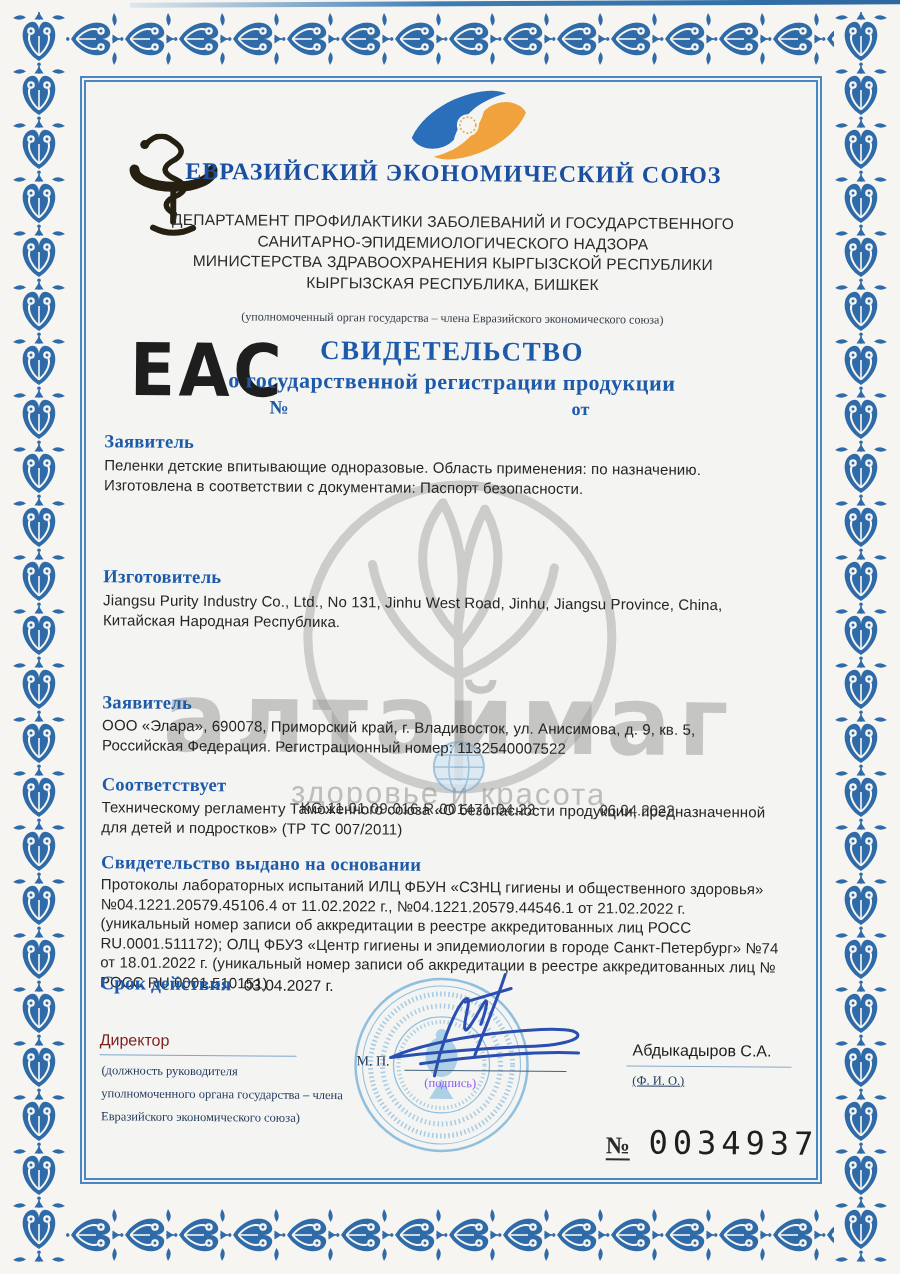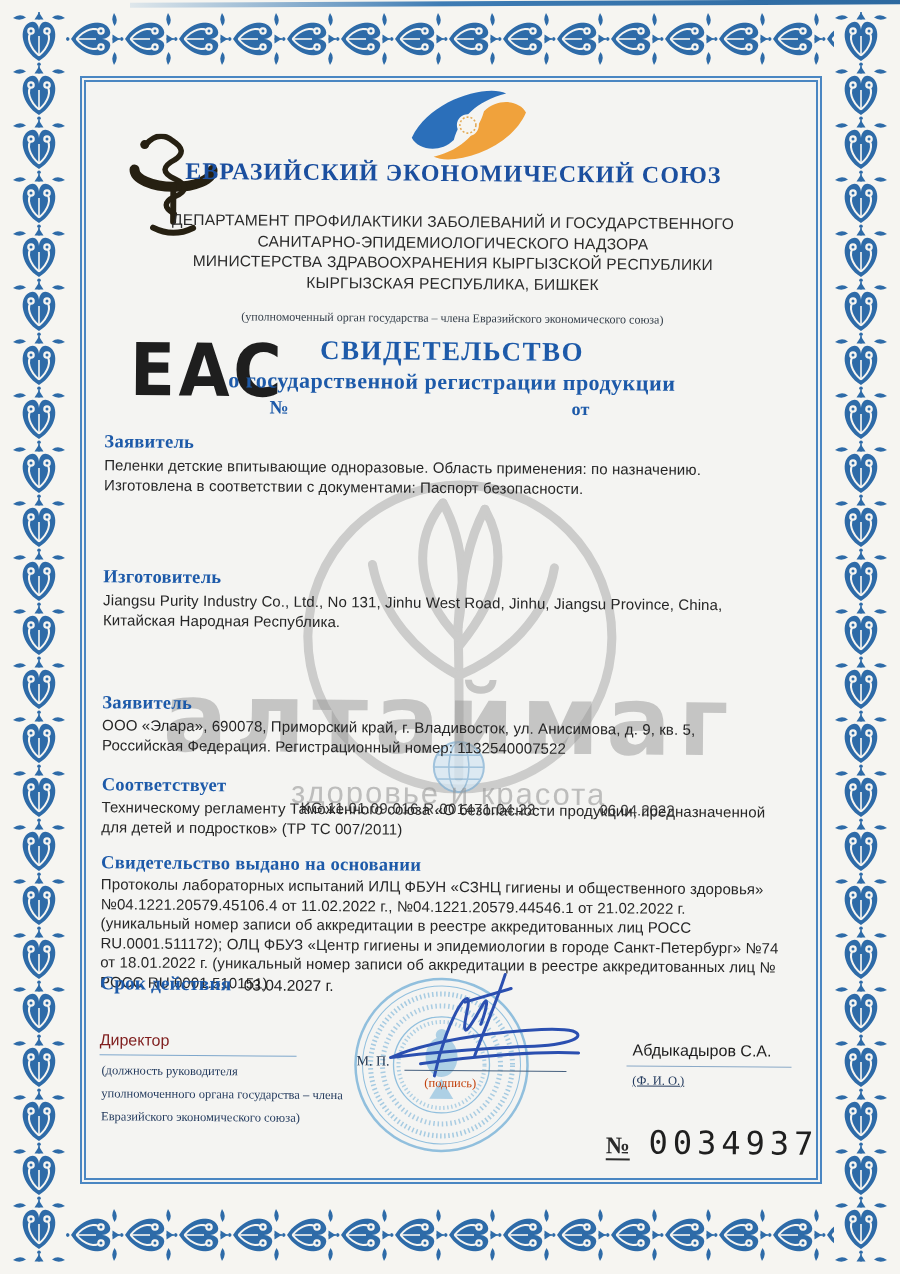--- a/index.html
+++ b/index.html
@@ -43,21 +43,21 @@
          white-space:pre-line;letter-spacing:.1px;}
   .validity-row{left:103px;top:975px;}
   .validity-row .vh{font-family:"Liberation Serif",serif;font-weight:bold;
       color:#1d5aa9;font-size:19.5px;}
   .validity-row .vv{font-size:15.5px;color:#222;margin-left:8px;}
   .dir-label{left:103px;top:1034px;font-size:16px;color:#7f1d1d;}
   .dir-line{left:103px;top:1057px;width:197px;border-bottom:1.5px solid #7ea7cc;}
   .note-l{left:105px;font-family:"Liberation Serif",serif;font-size:12.5px;color:#243b5e;}
   .mp{left:360px;top:1054px;font-family:"Liberation Serif",serif;font-size:14px;color:#253a55;}
   .sig-line{left:408px;top:1070px;width:162px;border-bottom:1.5px solid #46607f;}
-  .sig-cap{left:428px;top:1076px;font-family:"Liberation Serif",serif;font-size:12.5px;color:#c2410c;}
+  .sig-cap{left:428px;top:1076px;font-family:"Liberation Serif",serif;font-size:12.5px;color:#8b5cf6;}
   .fio-name{left:636px;top:1040px;font-size:16px;color:#1d1d1d;}
   .fio-line{left:630px;top:1064px;width:165px;border-bottom:1.5px solid #8aa9c7;}
   .fio-cap{left:636px;top:1072px;font-family:"Liberation Serif",serif;font-size:12.5px;color:#243b5e;text-decoration:underline;}
   .serial{left:610px;top:1122px;}
   .serial .sn{font-family:"Liberation Serif",serif;font-weight:bold;font-size:24px;
       color:#2b2b2b;border-bottom:2px solid #2b2b2b;}
   .serial .sv{font-family:"DejaVu Sans Mono",monospace;font-size:32px;color:#1f1f1f;
       letter-spacing:5px;margin-left:14px;}
   .wm-brand{top:664px;font-family:"DejaVu Sans",sans-serif;font-weight:bold;
       font-size:96px;color:rgba(150,150,150,.50);letter-spacing:7px;}

